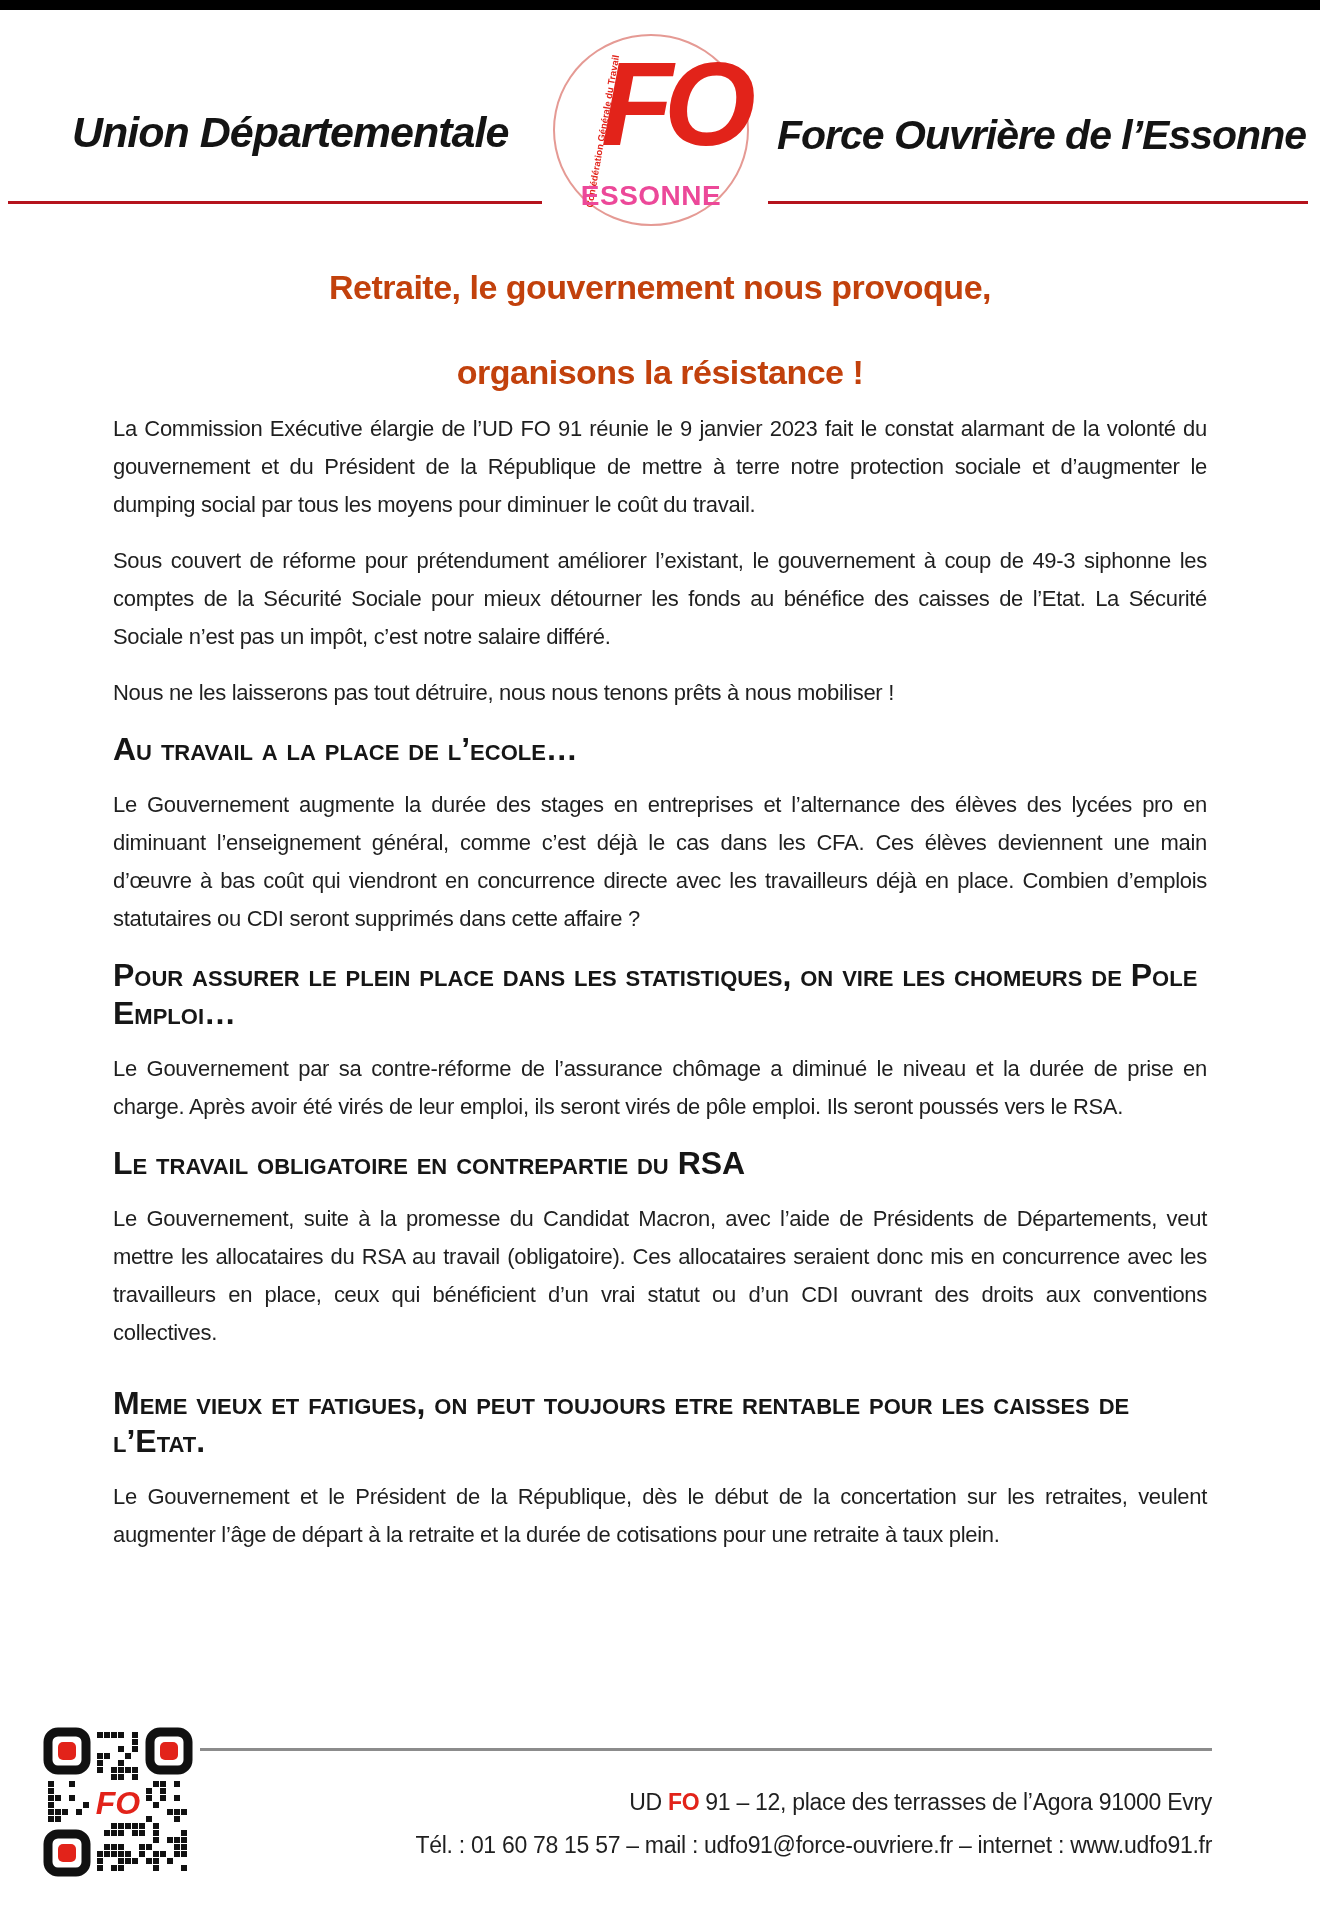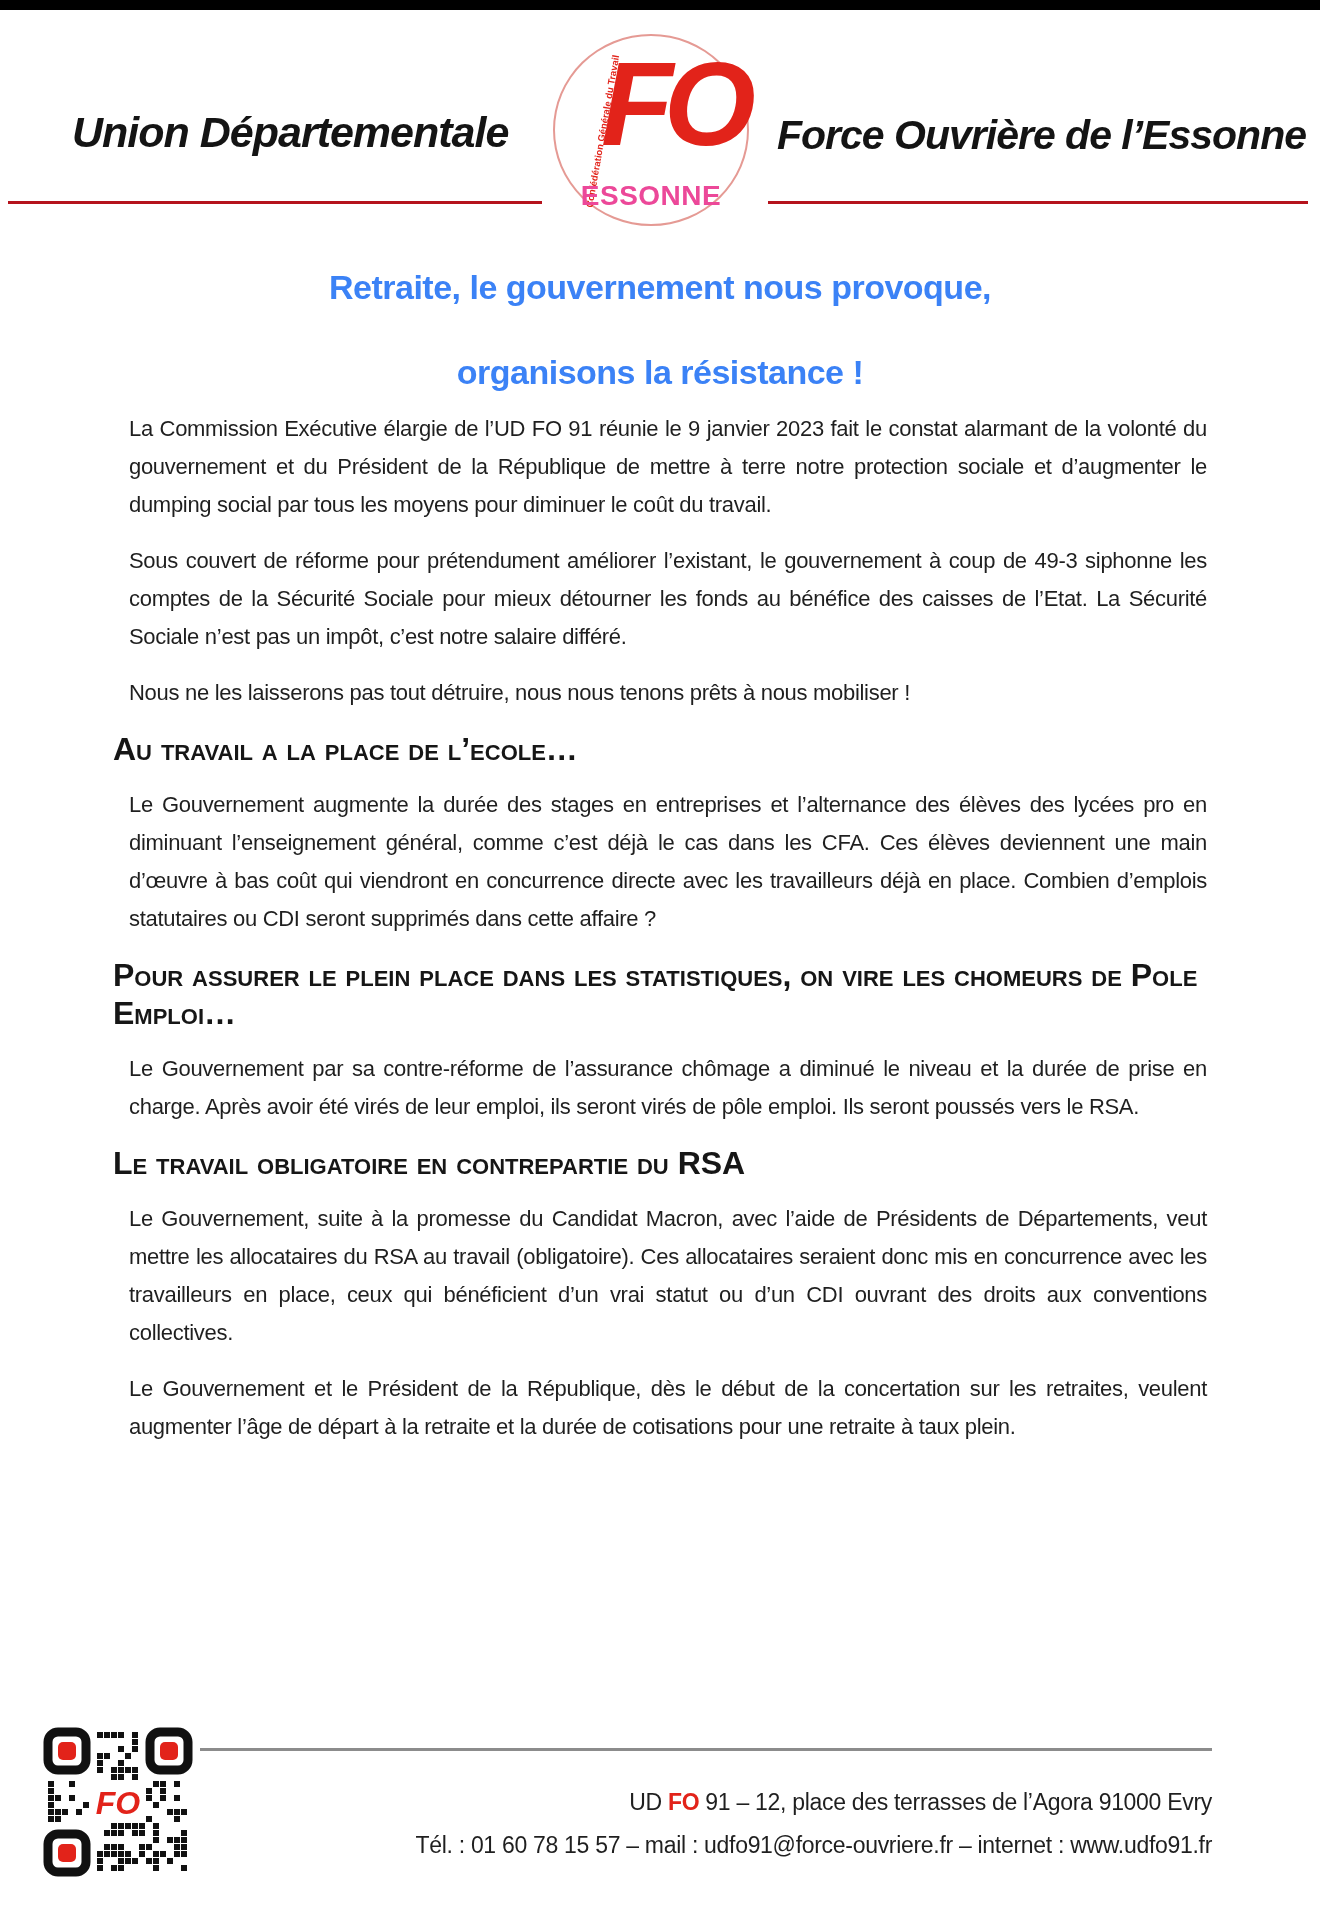--- a/index.html
+++ b/index.html
@@ -36,31 +36,31 @@
   }
   .logo-cgt {
     position:absolute; left:-28px; top:92px; width:150px; text-align:center;
     font-size:9.5px; font-weight:bold; color:#e2231a;
     transform:rotate(-80deg); transform-origin:center; white-space:nowrap;
   }
 
   
   .doc-title {
     position:absolute; left:113px; width:1094px; text-align:center;
-    color:#3b82f6; font-size:34px; font-weight:bold; letter-spacing:-0.5px;
+    color:#c2410c; font-size:34px; font-weight:bold; letter-spacing:-0.5px;
   }
   .doc-title.l1 { top:268px; }
   .doc-title.l2 { top:353px; }
 
   
   .content {
     position:absolute; left:113px; top:410px; width:1094px;
     font-size:22px; line-height:38px; letter-spacing:-0.3px; text-align:justify;
   }
-  .content .para    { margin:0 0 18px 16px; }
+  .content .para    { margin:0 0 18px 0; }
   .content .heading {
     margin:0 0 18px 0; text-align:left; font-size:32px; font-weight:bold;
     font-variant:small-caps; letter-spacing:0; color:#161616;
   }
   .content .heading.space-before { margin-top:32px; }
 
   
   .qr { position:absolute; left:38px; top:1722px; width:160px; height:160px; }
   .footer-rule { position:absolute; left:200px; top:1748px; width:1012px; height:3px; background:#8c8c8c; }
   .footer-text {
@@ -94,20 +94,21 @@
   <div class="content">
     <p class="para">La Commission Exécutive élargie de l’UD FO 91 réunie le 9 janvier 2023 fait le constat alarmant de la volonté du gouvernement et du Président de la République de mettre à terre notre protection sociale et d’augmenter le dumping social par tous les moyens pour diminuer le coût du travail.</p>
     <p class="para">Sous couvert de réforme pour prétendument améliorer l’existant, le gouvernement à coup de 49-3 siphonne les comptes de la Sécurité Sociale pour mieux détourner les fonds au bénéfice des caisses de l’Etat. La Sécurité Sociale n’est pas un impôt, c’est notre salaire différé.</p>
     <p class="para">Nous ne les laisserons pas tout détruire, nous nous tenons prêts à nous mobiliser !</p>
     <p class="heading">Au travail a la place de l’ecole…</p>
     <p class="para">Le Gouvernement augmente la durée des stages en entreprises et l’alternance des élèves des lycées pro en diminuant l’enseignement général, comme c’est déjà le cas dans les CFA. Ces élèves deviennent une main d’œuvre à bas coût qui viendront en concurrence directe avec les travailleurs déjà en place. Combien d’emplois statutaires ou CDI seront supprimés dans cette affaire ?</p>
     <p class="heading">Pour assurer le plein place dans les statistiques, on vire les chomeurs de Pole Emploi…</p>
     <p class="para">Le Gouvernement par sa contre-réforme de l’assurance chômage a diminué le niveau et la durée de prise en charge. Après avoir été virés de leur emploi, ils seront virés de pôle emploi. Ils seront poussés vers le RSA.</p>
     <p class="heading">Le travail obligatoire en contrepartie du RSA</p>
     <p class="para">Le Gouvernement, suite à la promesse du Candidat Macron, avec l’aide de Présidents de Départements, veut mettre les allocataires du RSA au travail (obligatoire). Ces allocataires seraient donc mis en concurrence avec les travailleurs en place, ceux qui bénéficient d’un vrai statut ou d’un CDI ouvrant des droits aux conventions collectives.</p>
+    <p class="heading space-before">Meme vieux et fatigues, on peut toujours etre rentable pour les caisses de l’Etat.</p>
     <p class="para">Le Gouvernement et le Président de la République, dès le début de la concertation sur les retraites, veulent augmenter l’âge de départ à la retraite et la durée de cotisations pour une retraite à taux plein.</p>
   </div>
 
   <div class="qr"><svg viewBox="0 0 160 160" width="160" height="160">
         <rect x="59" y="10" width="6" height="6" fill="#111"></rect>
         <rect x="66" y="10" width="6" height="6" fill="#111"></rect>
         <rect x="73" y="10" width="6" height="6" fill="#111"></rect>
         <rect x="80" y="10" width="6" height="6" fill="#111"></rect>
         <rect x="94" y="10" width="6" height="6" fill="#111"></rect>
         <rect x="94" y="17" width="6" height="6" fill="#111"></rect>

